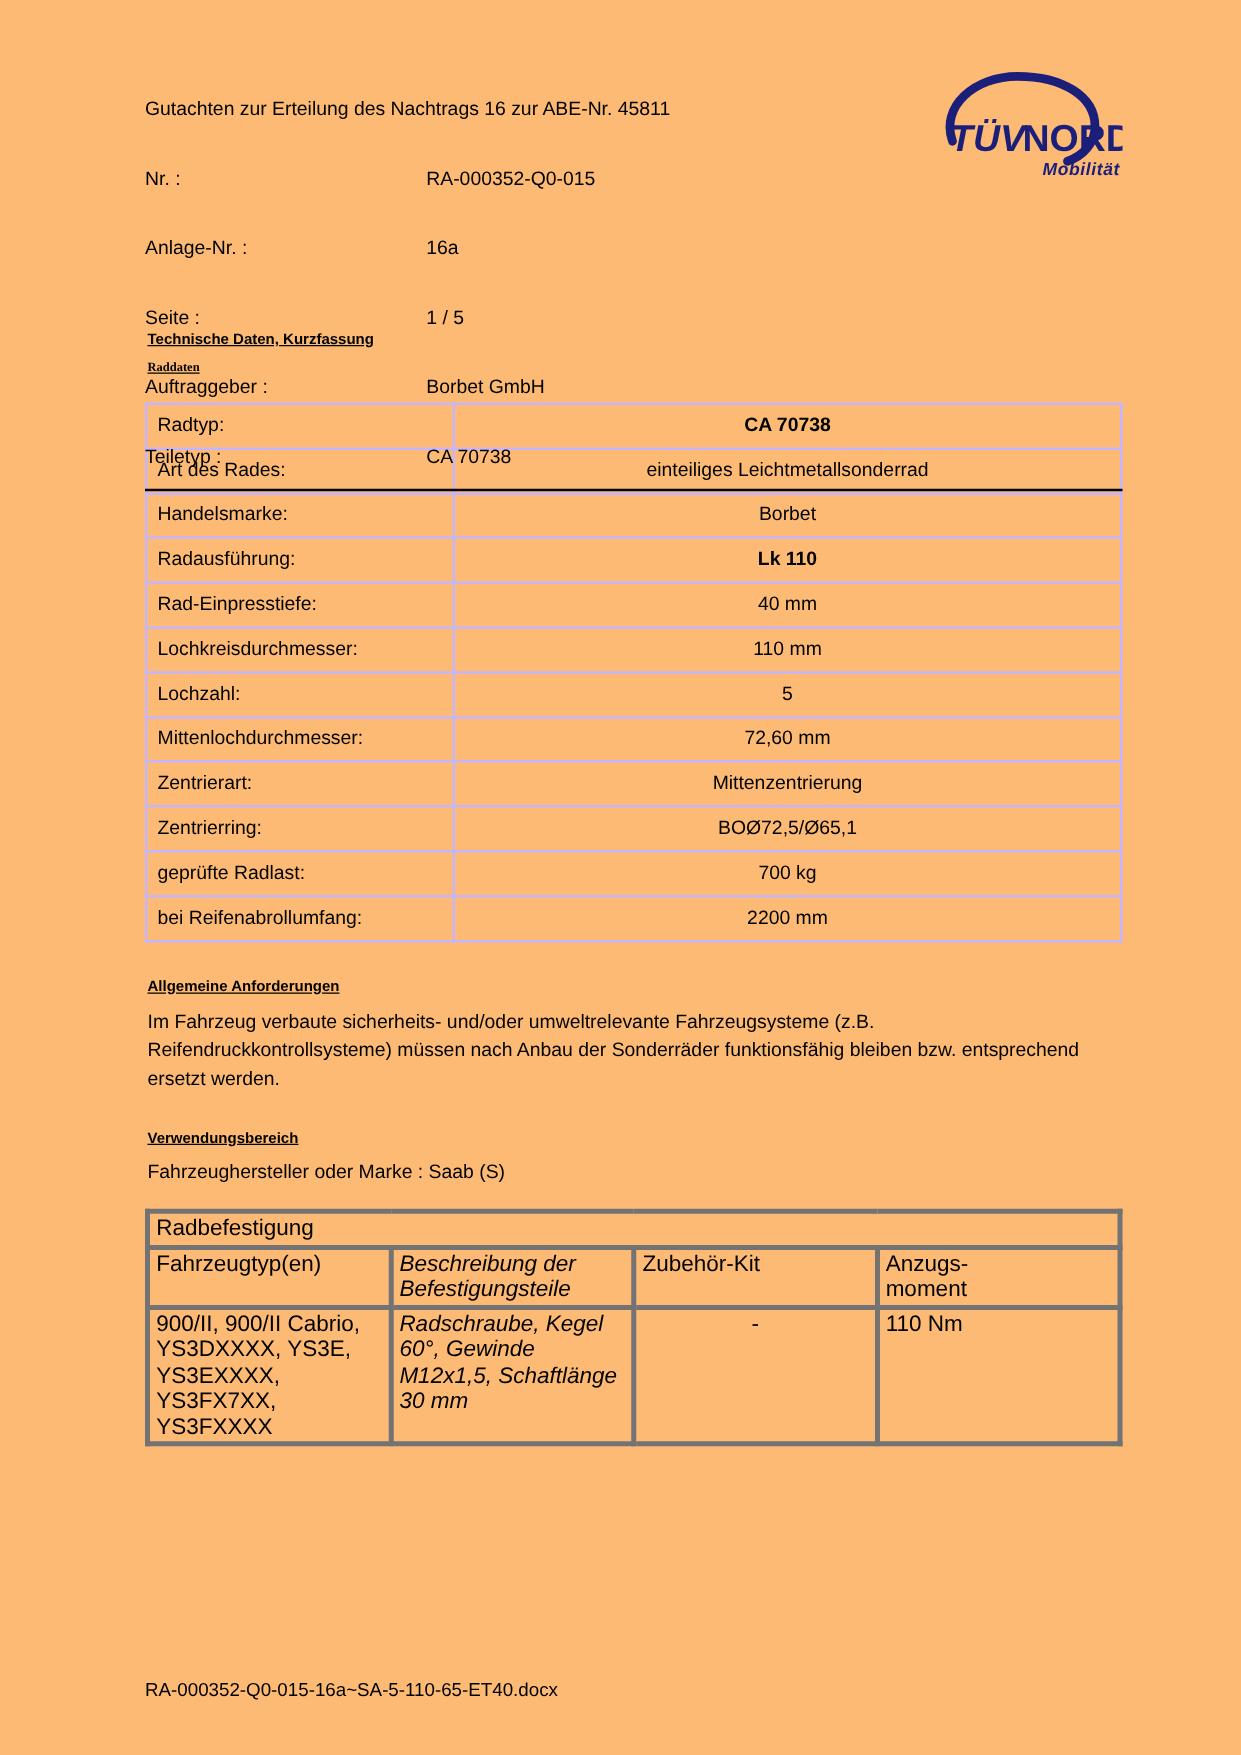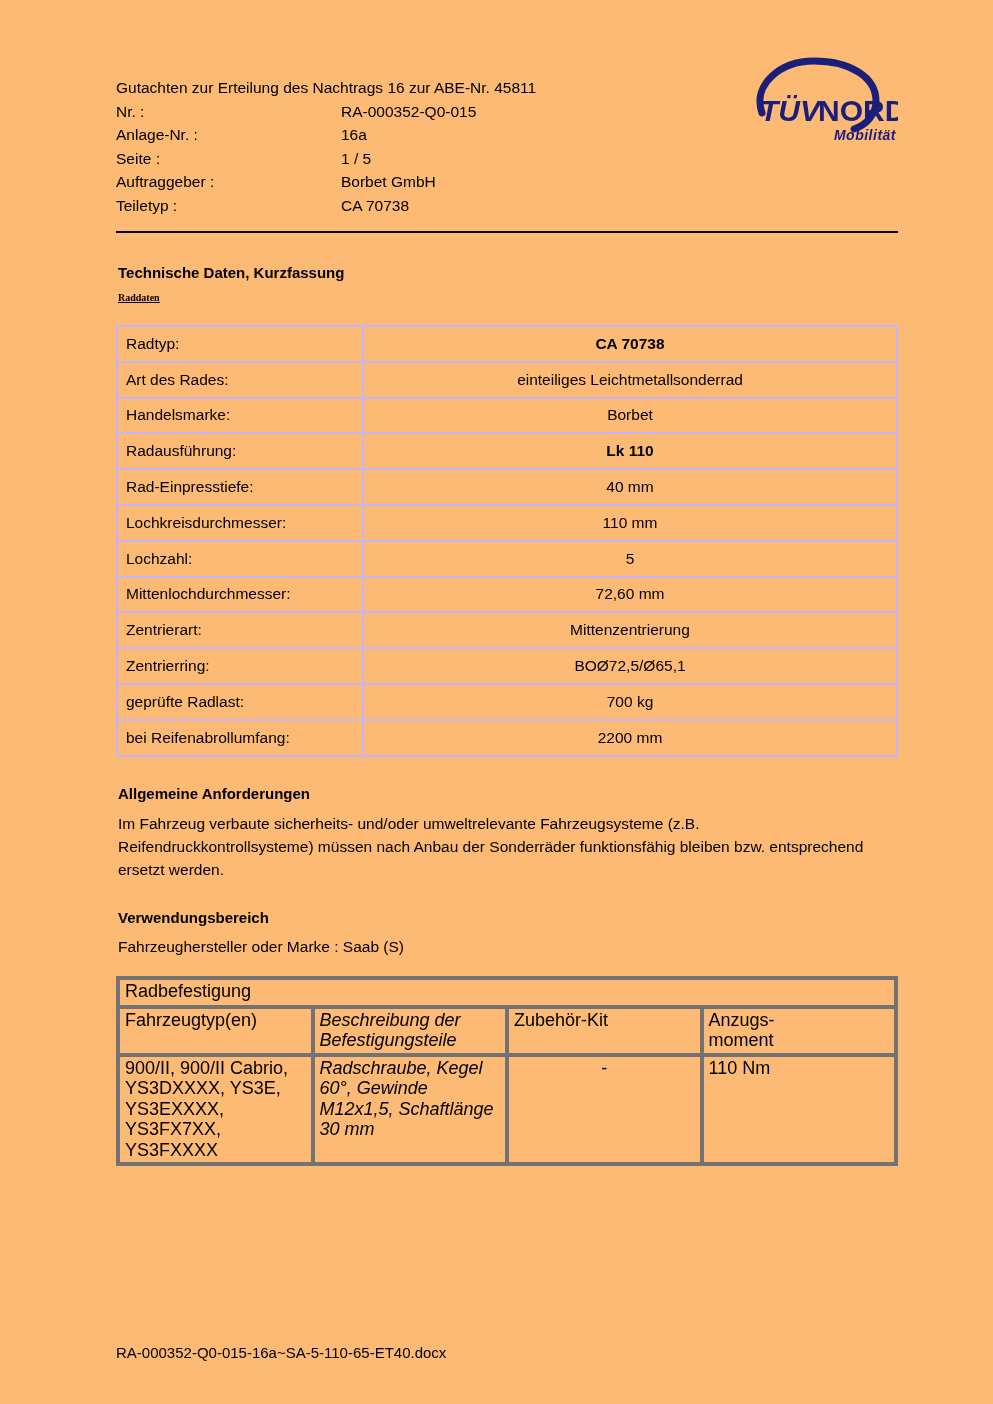--- a/index.html
+++ b/index.html
@@ -32,20 +32,21 @@
     position: relative;
     padding-top: 76px;
     height: 160px;
   }
   .header-lines {
     font-size: 15.5px;
     line-height: 23.5px;
   }
   .hdr-row {
     display: flex;
+    margin-top: 32px;
   }
   .hdr-label {
     width: 225px;
     white-space: nowrap;
   }
   .hdr-value {
     white-space: nowrap;
   }
   .hdr-title {
     white-space: nowrap;
@@ -73,22 +74,23 @@
 
   .rule {
     border: none;
     border-top: 2.5px solid #000;
     margin: 14px 0 0 0;
     width: 782px;
   }
 
   
   .h-sec {
-    font-size: 15px;
+    font-size: 12px;
     font-weight: bold;
+    text-decoration: underline;
     margin-top: 28px;
     margin-left: 2px;
   }
   .h-sub {
     font-size: 10px;
     font-weight: bold;
     text-decoration: underline;
     margin-top: 11px;
     margin-left: 2px;
     font-family: Liberation Serif, serif;

